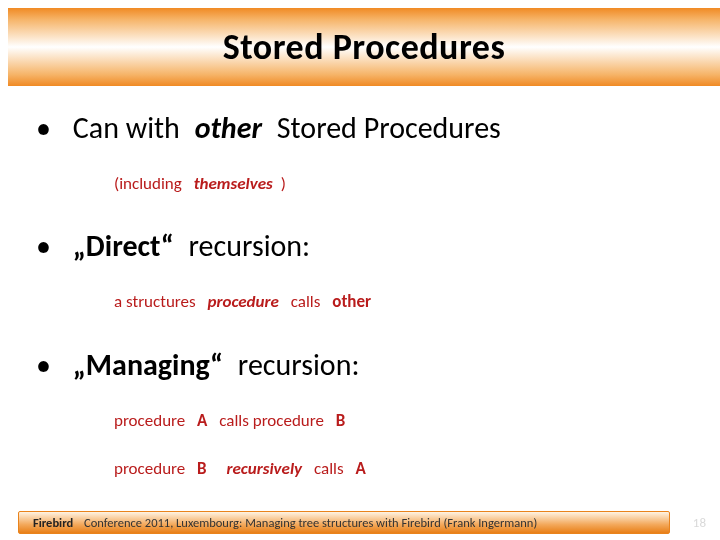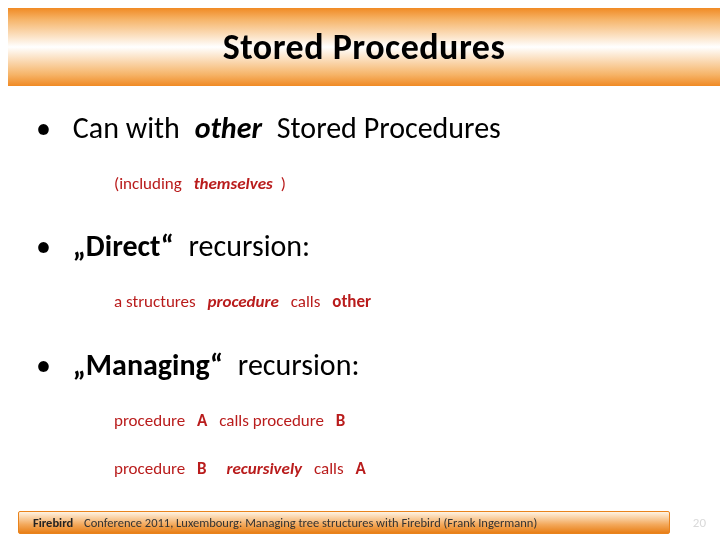--- a/index.html
+++ b/index.html
@@ -130,14 +130,14 @@
   <div class="sub">
     <span>procedure </span><span class="b">B</span><span> </span><span class="i">recursively</span><span> calls </span><span class="b">A</span>
   </div>
 
 </div>
 
 <div class="footer">
   <div class="footer-box">
     <span class="fb">Firebird</span><span> Conference 2011, Luxembourg:  Managing tree structures with Firebird  (Frank Ingermann)</span>
   </div>
-  <div class="page-num">20</div>
+  <div class="page-num">18</div>
 </div>
 
 </body></html>

